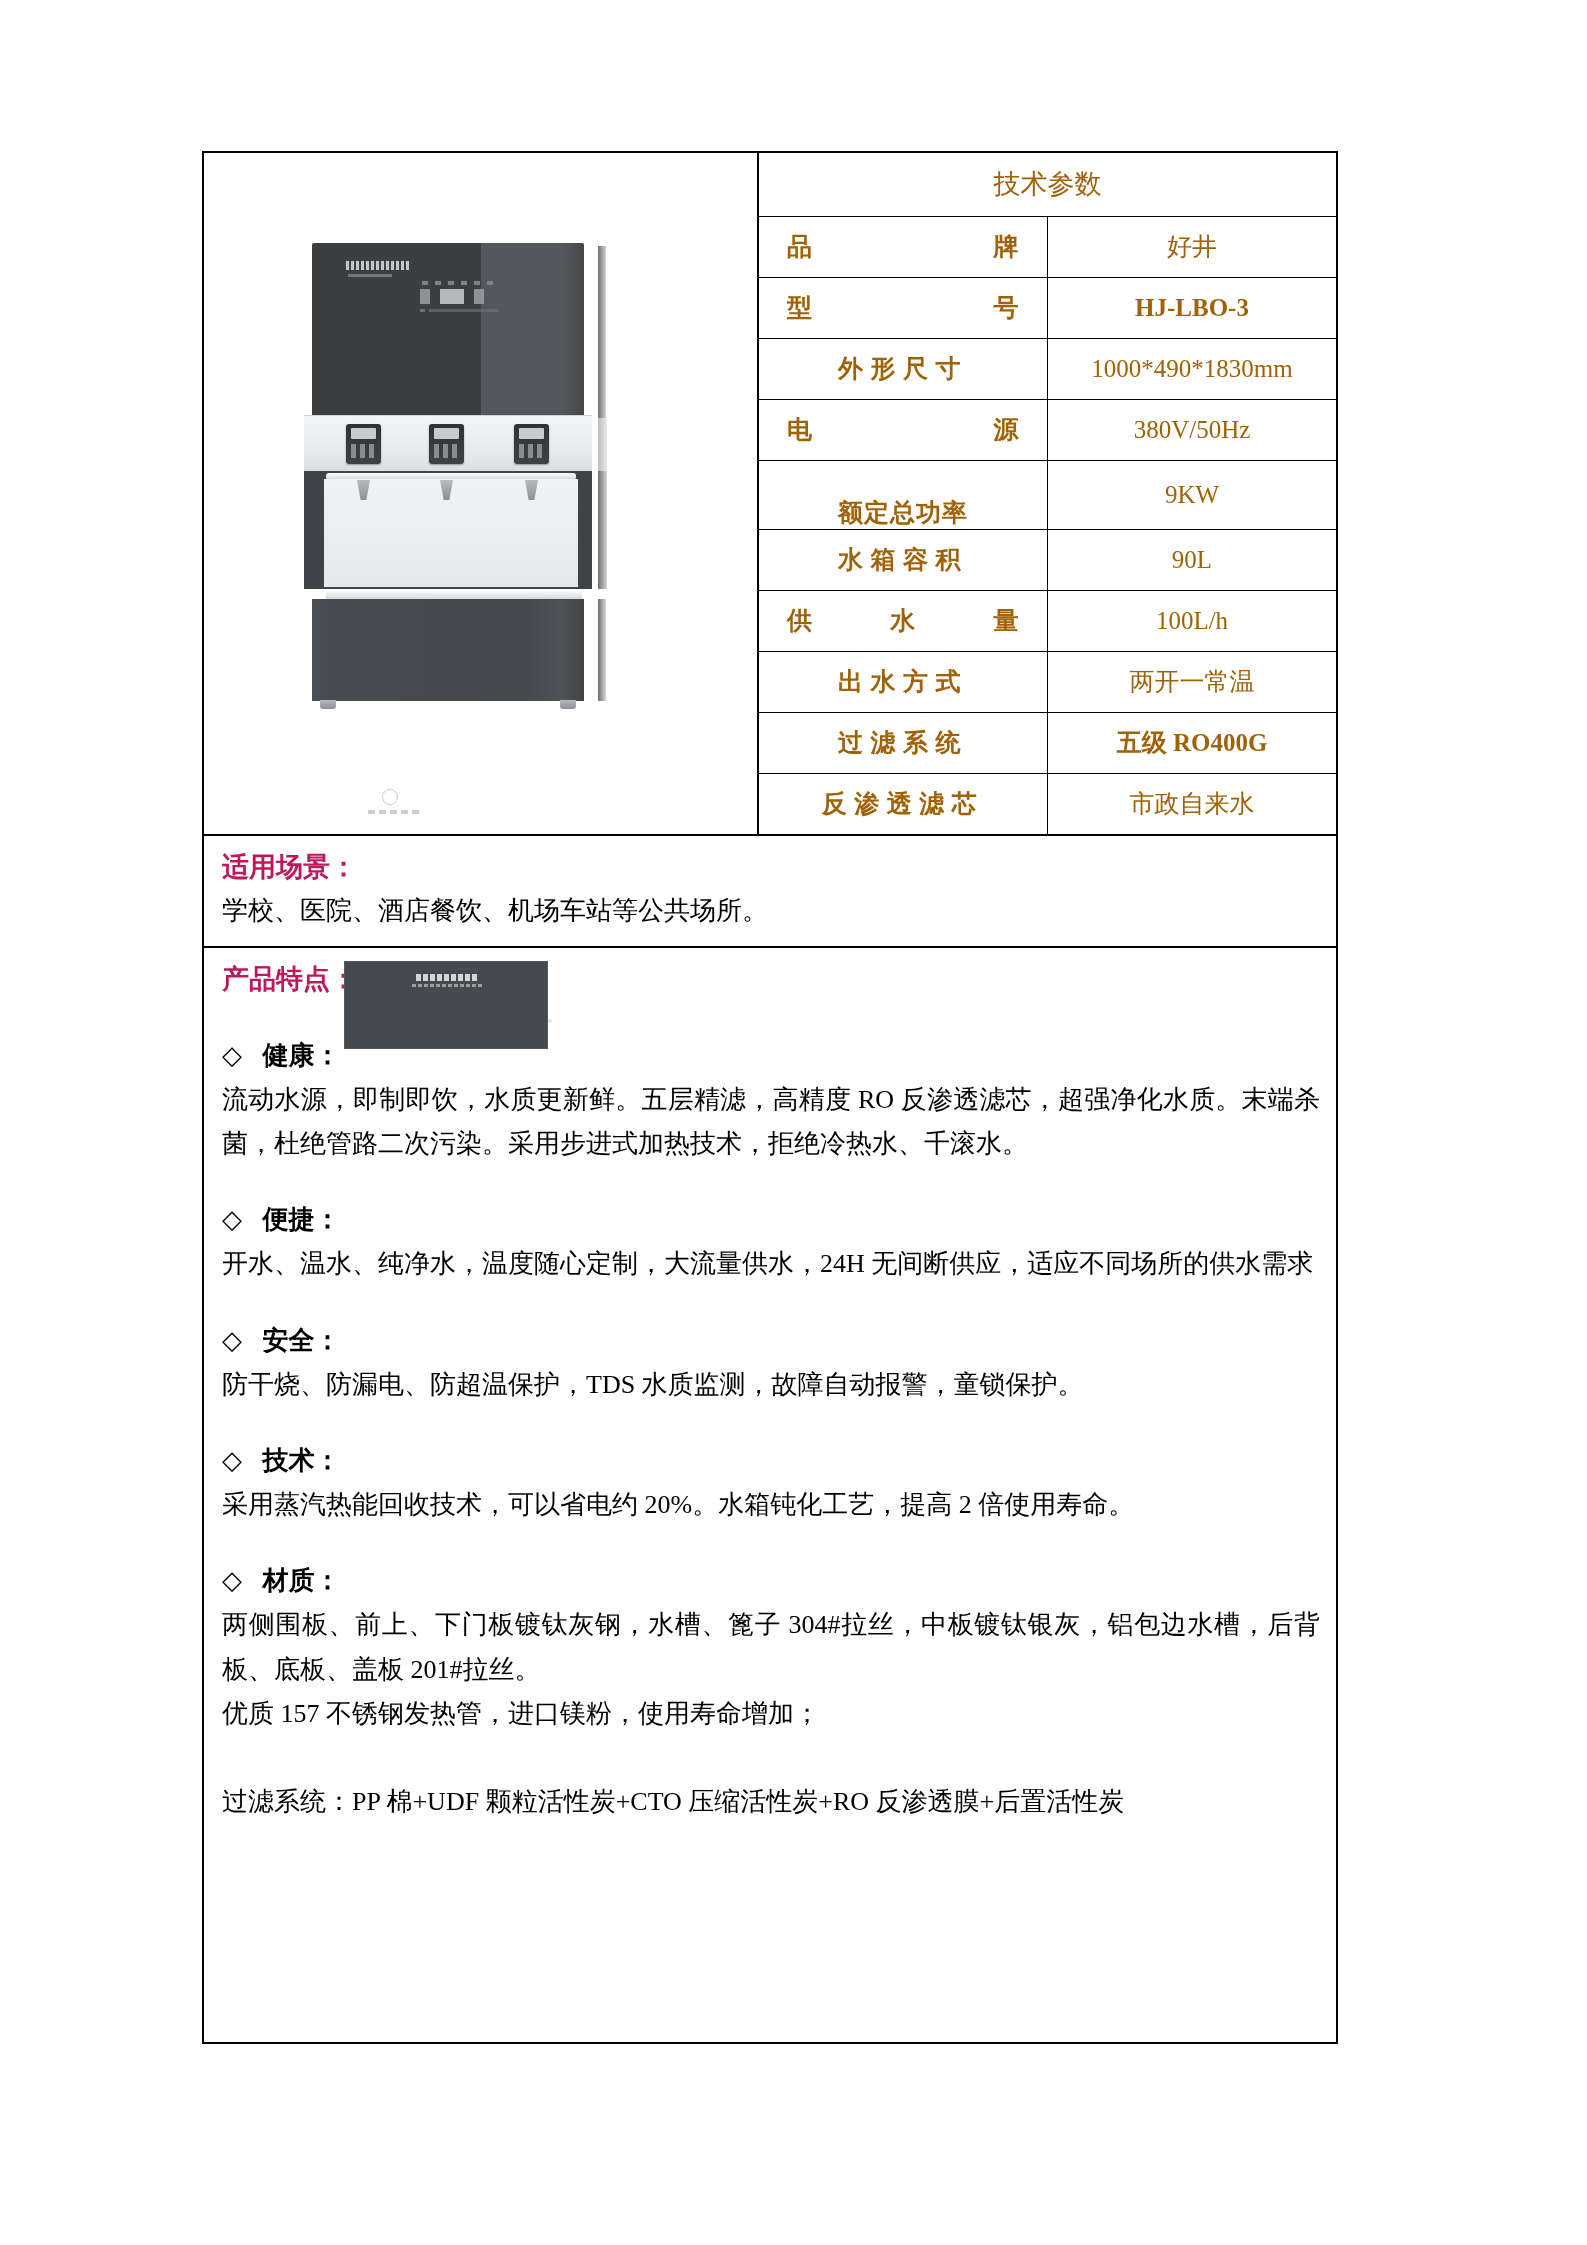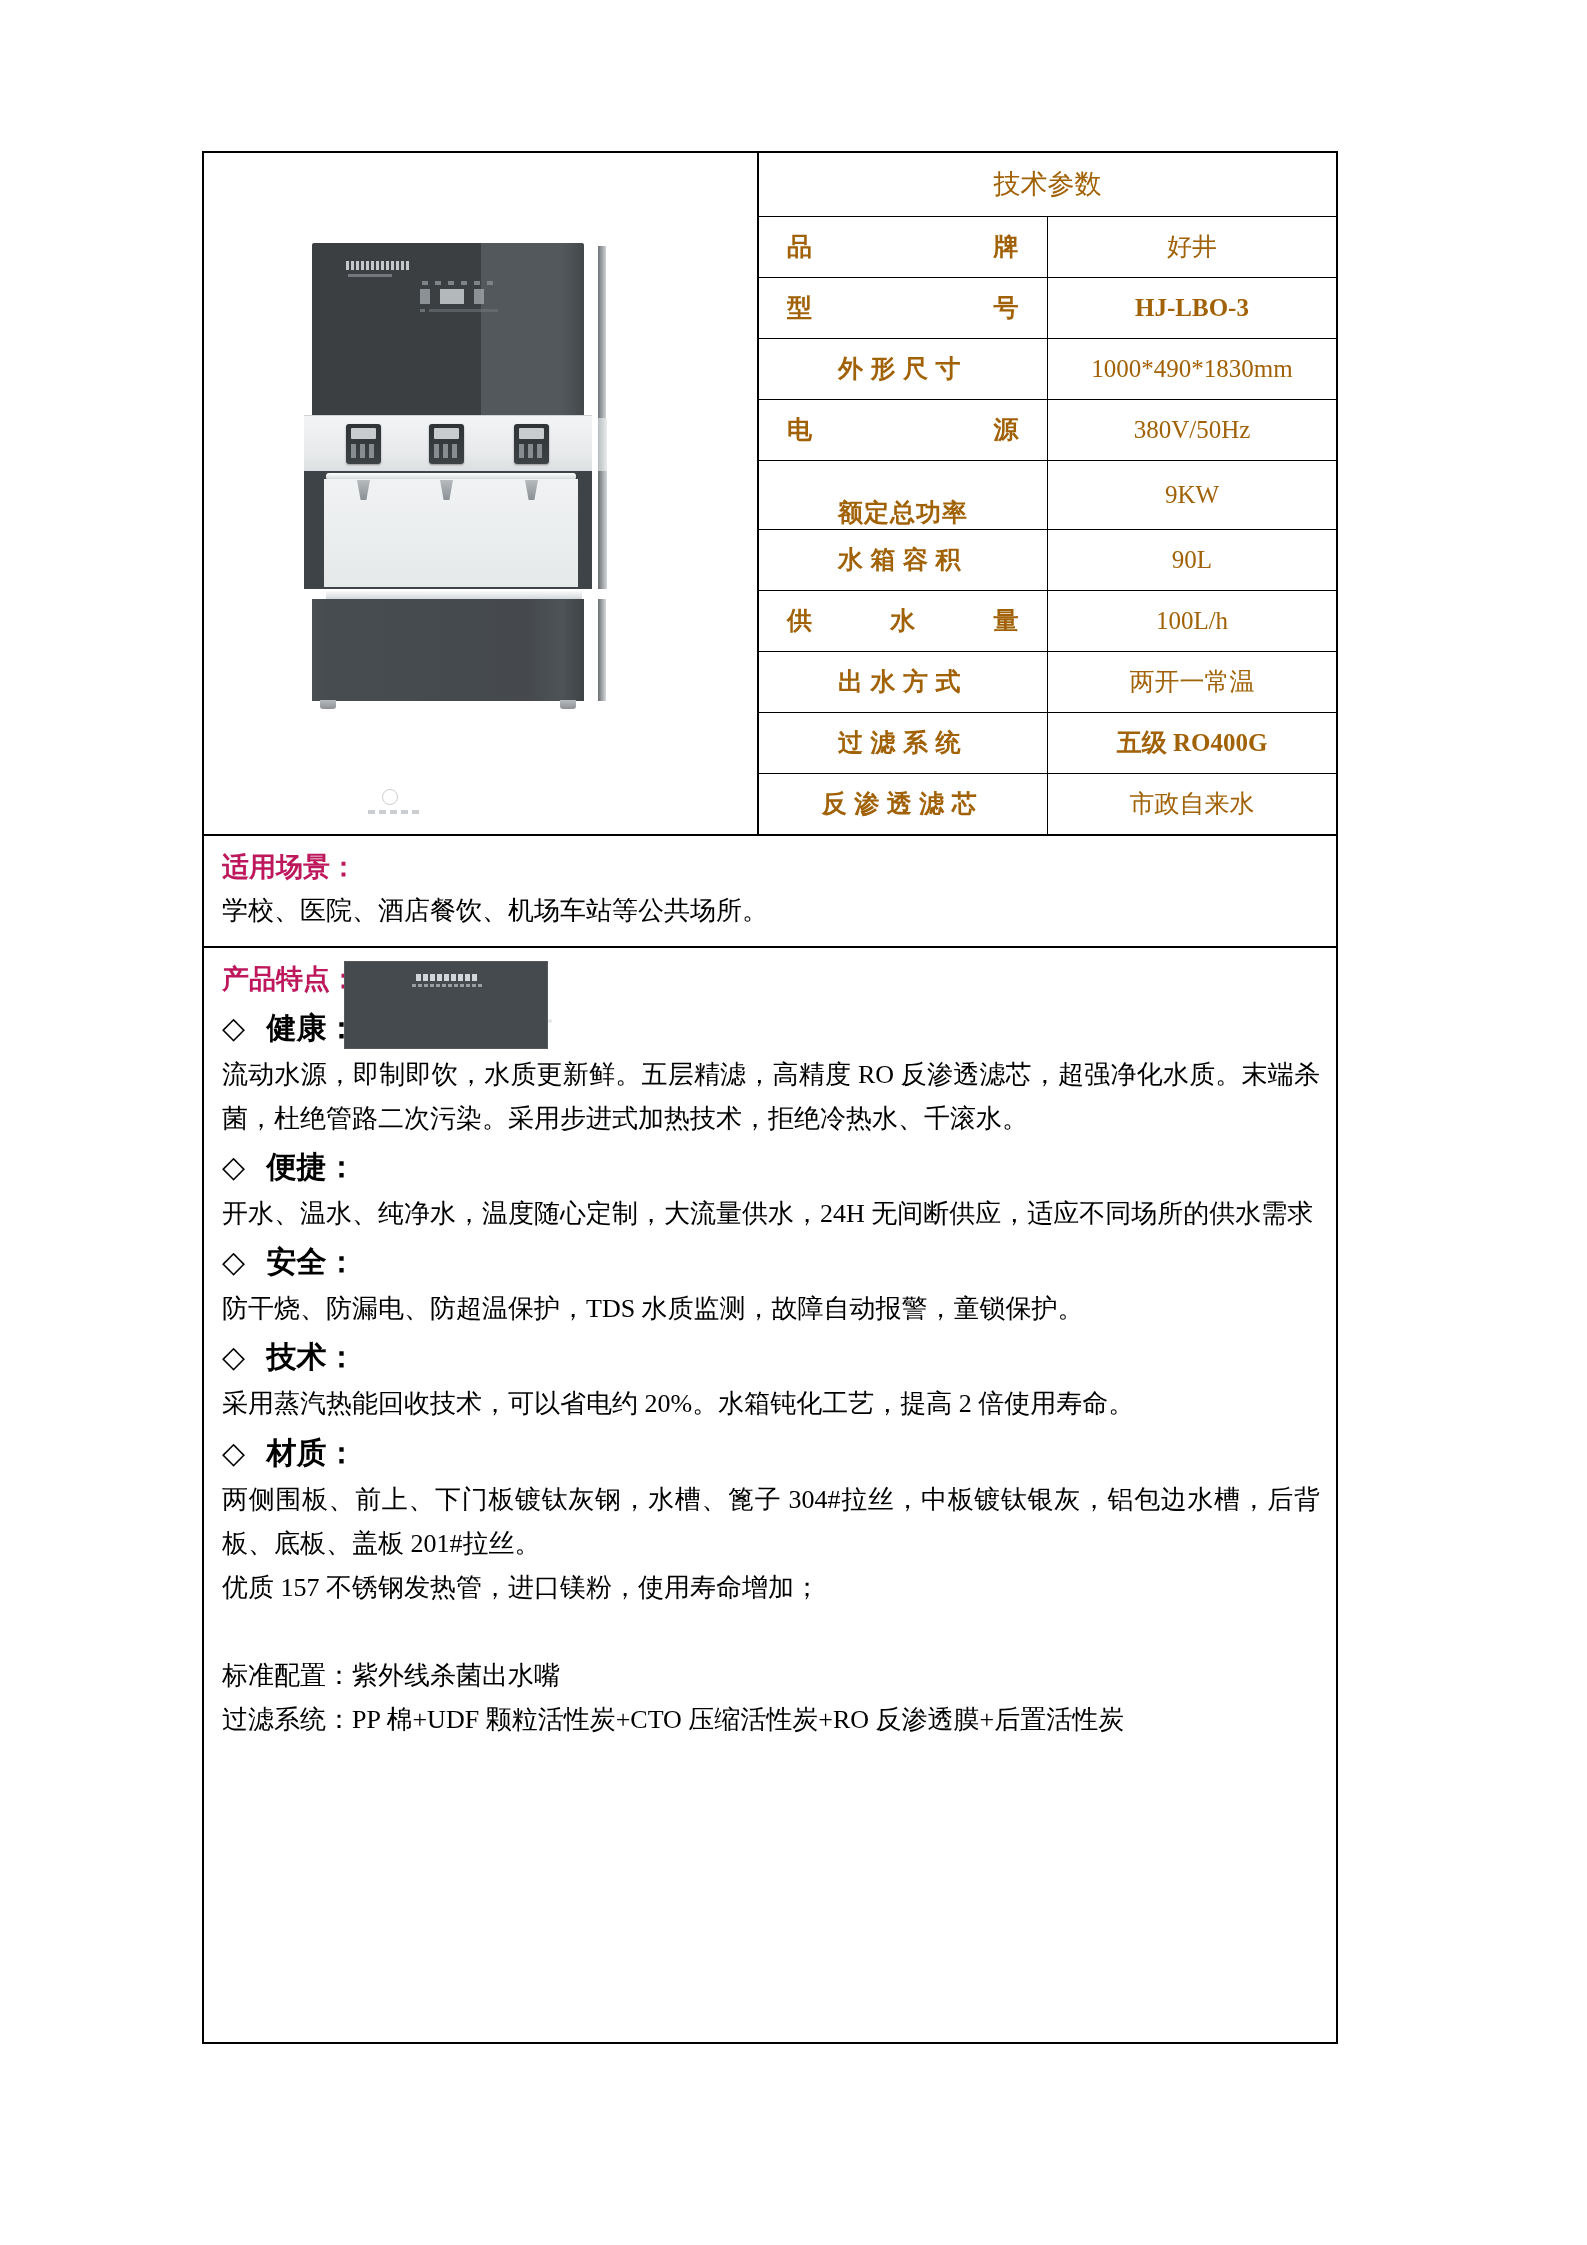--- a/index.html
+++ b/index.html
@@ -84,23 +84,24 @@
     font-weight: 700;
     line-height: 1.62;
     color: #be185d;
   }
   .sec-line {
     font-size: 26px;
     line-height: 1.62;
     color: #000;
   }
   .feat-head {
-    font-size: 30px;
+    font-size: 26px;
     font-weight: 700;
     line-height: 1.70;
+    margin-top: 32px;
   }
   .feat-body {
     font-size: 26px;
     line-height: 1.70;
     text-align: justify;
     text-justify: inter-character;
   }
   .spacer-line { height: 44px; }
 
   
@@ -430,17 +431,16 @@
 
     <div class="feat-head">
       <span>◇</span>
       <span style="margin-left:14px">材质：</span>
     </div>
     <div class="feat-body">两侧围板、前上、下门板镀钛灰钢，水槽、篦子 304#拉丝，中板镀钛银灰，铝包边水槽，后背板、底板、盖板 201#拉丝。</div>
     <div class="feat-body">优质 157 不锈钢发热管，进口镁粉，使用寿命增加；</div>
 
     <div class="spacer-line"></div>
 
-    <div class="feat-body">标准配置：紫外线杀菌出水嘴</div>
     <div class="feat-body">过滤系统：PP 棉+UDF 颗粒活性炭+CTO 压缩活性炭+RO 反渗透膜+后置活性炭</div>
   </div>
 
 </div>
 
 </body></html>

